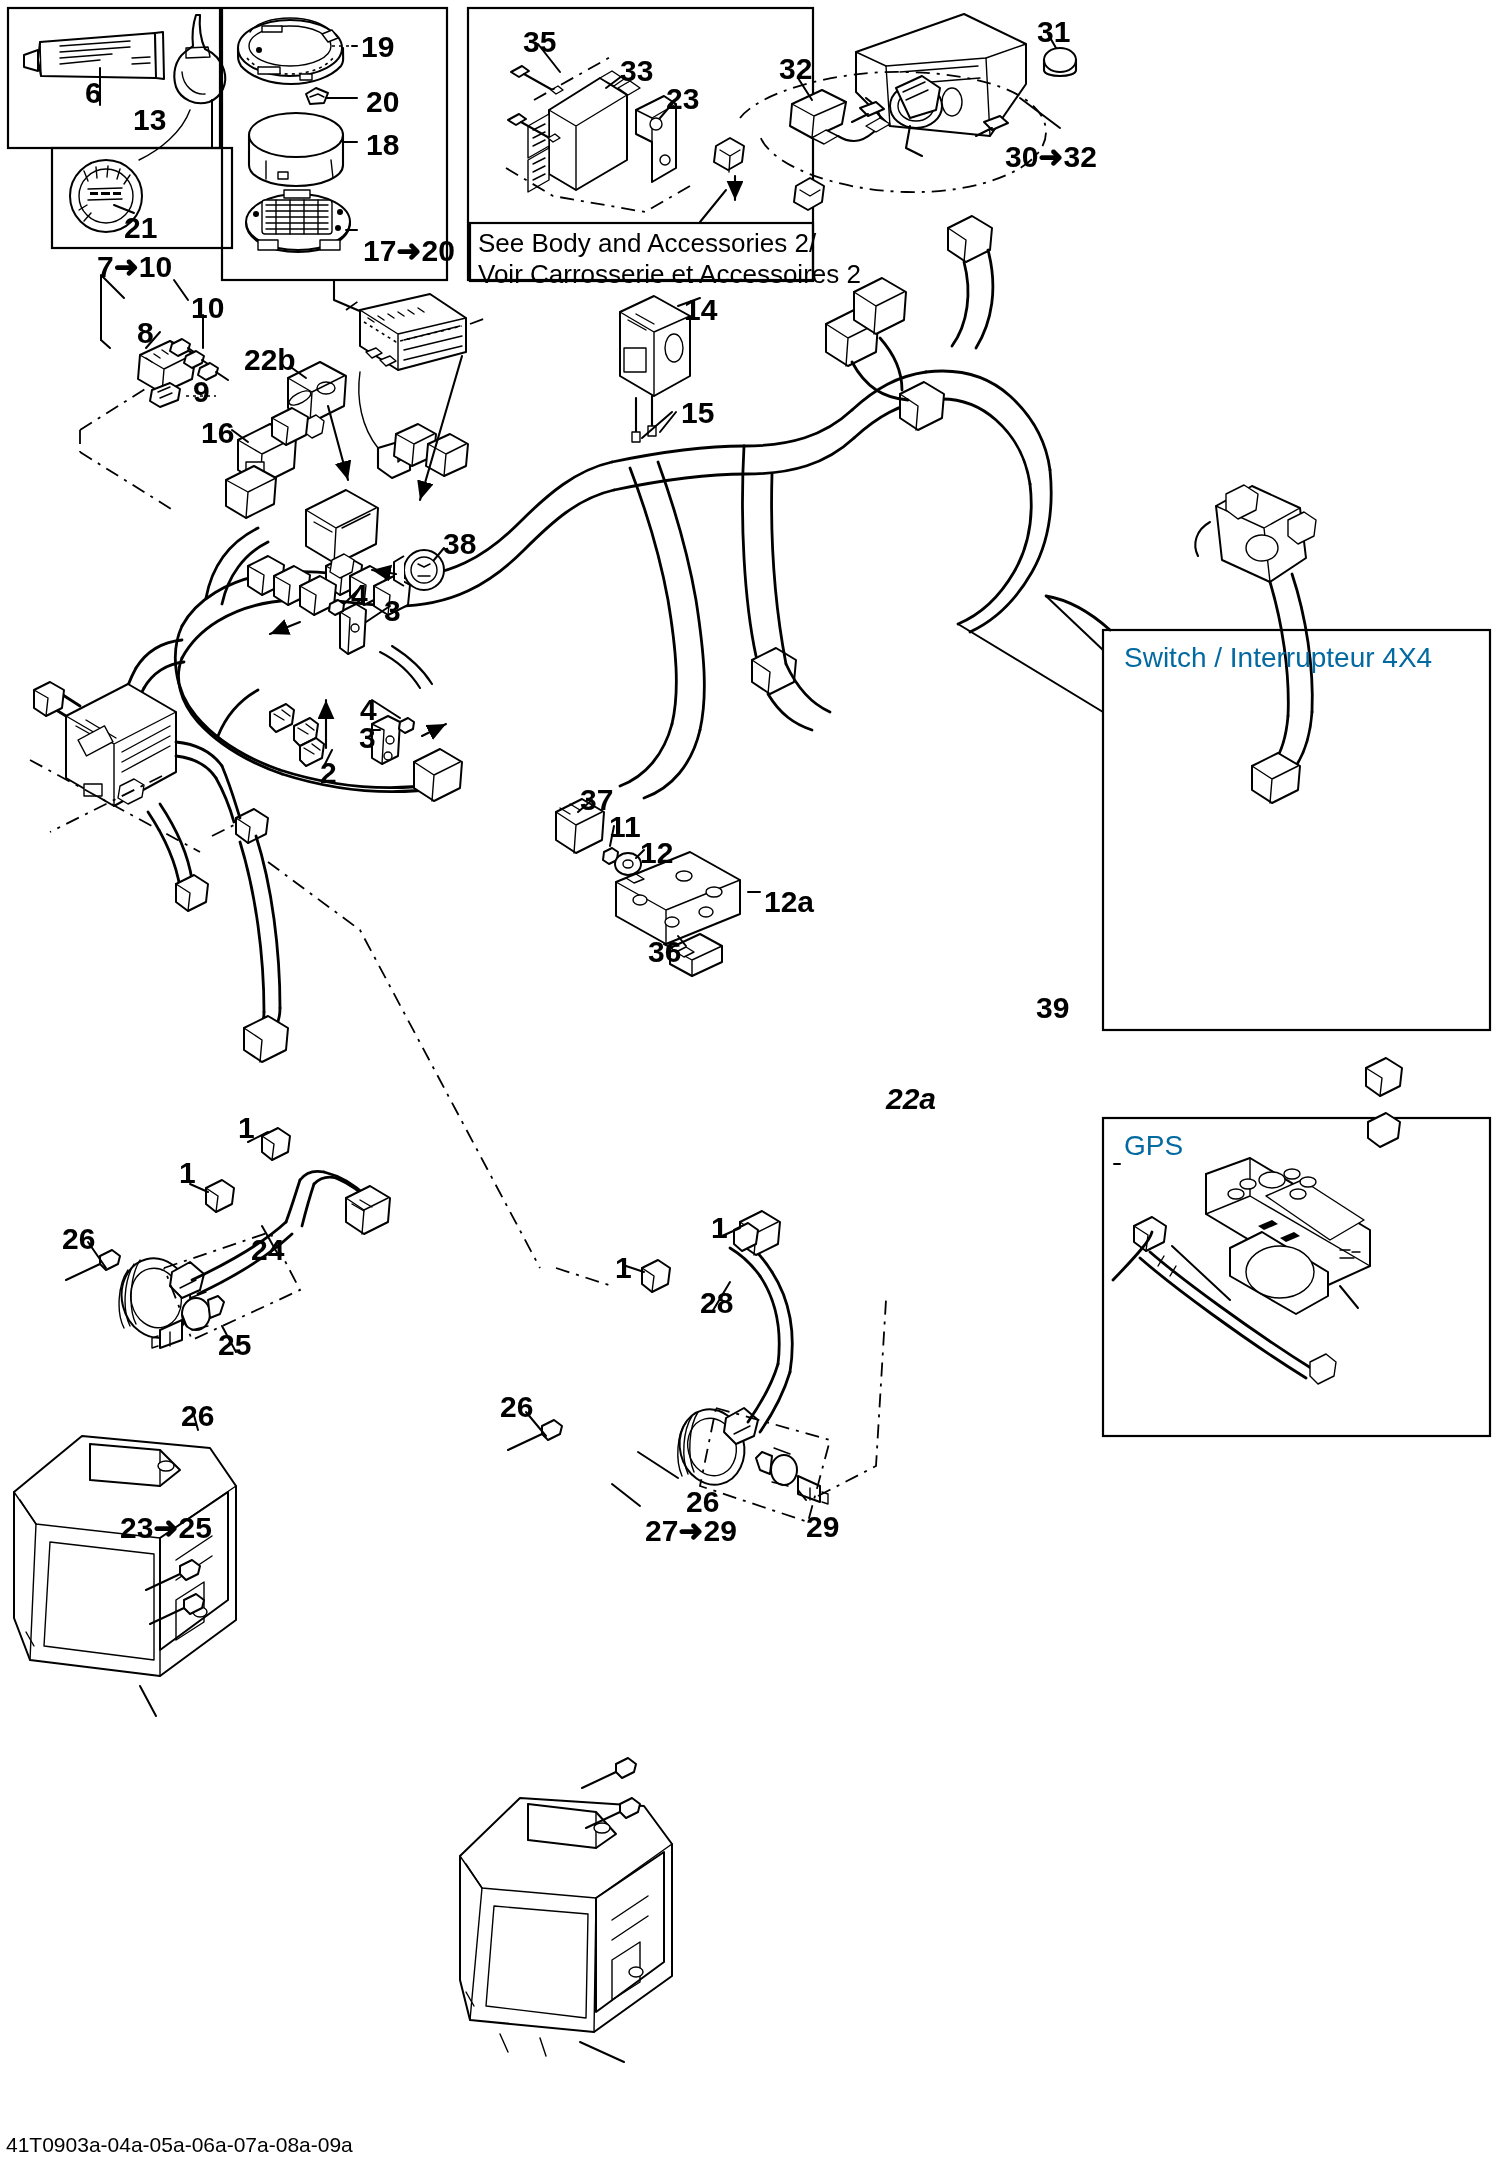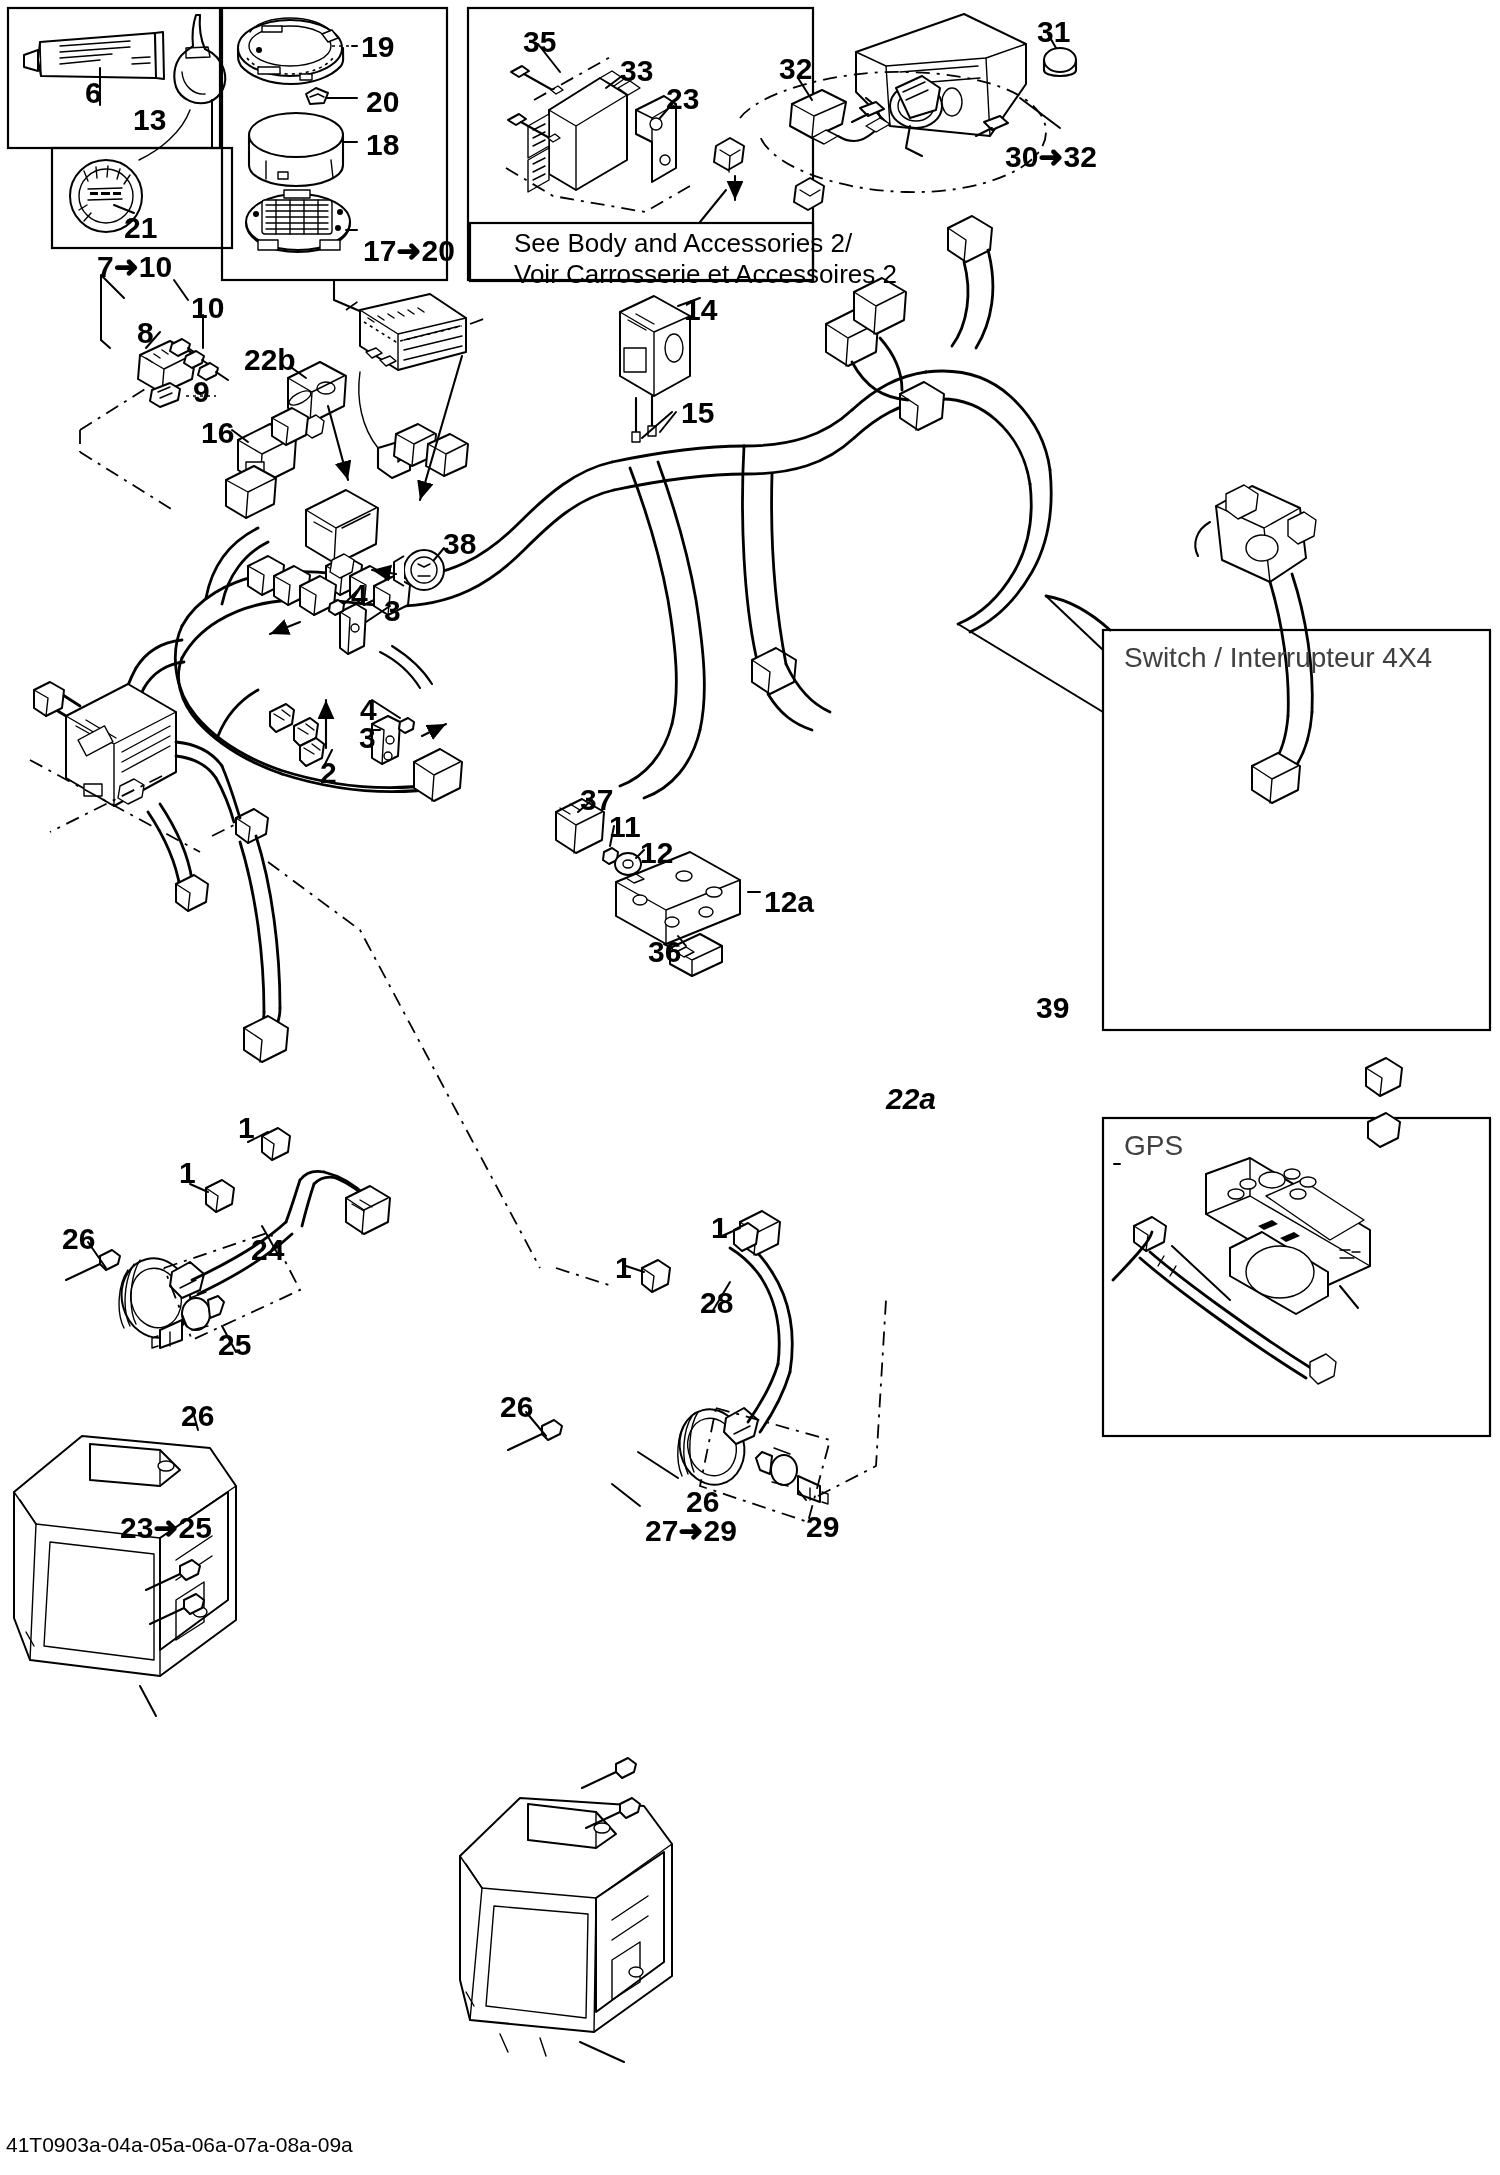--- a/index.html
+++ b/index.html
@@ -34,28 +34,27 @@
     white-space: nowrap;
     user-select: none;
   }
   .panel-text {
     position: absolute;
     font-family: "Liberation Sans", sans-serif;
     font-size: 26px;
     line-height: 1.18;
     color: #000;
     white-space: pre;
-    margin-left: 36px;
   }
   .panel-title {
     position: absolute;
     font-family: "Liberation Sans", sans-serif;
     font-size: 28px;
     line-height: 1.15;
-    color: #404040;
+    color: #0369a1;
     white-space: nowrap;
   }
   #footer-code {
     position: absolute;
     left: 6px;
     top: 2133px;
     font-family: "Liberation Sans", sans-serif;
     font-size: 21px;
     color: #000;
     white-space: nowrap;

